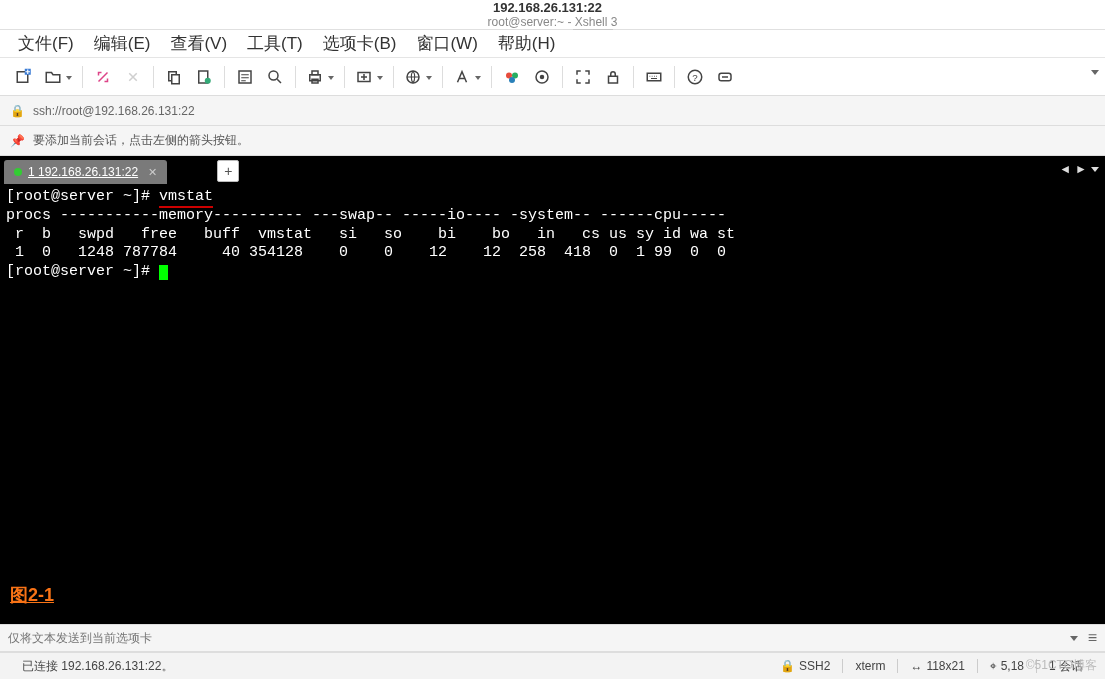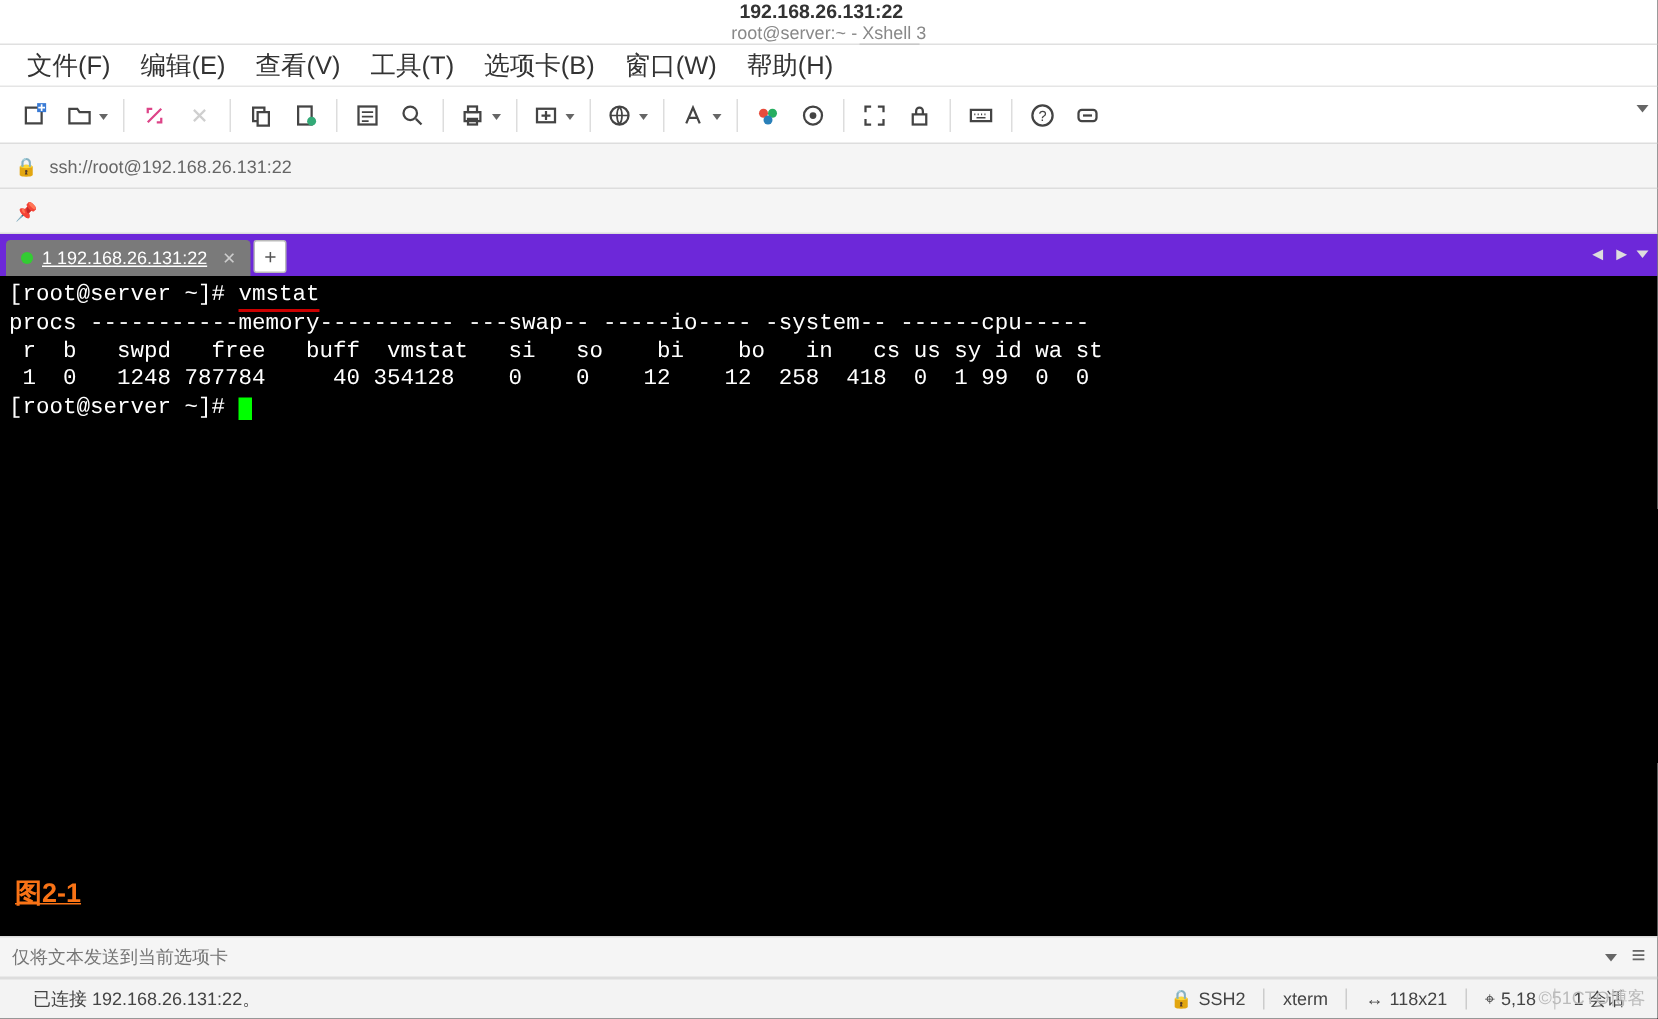--- a/index.html
+++ b/index.html
@@ -117,25 +117,26 @@
     padding: 0 10px;
     border-bottom: 1px solid #ddd;
     font-size: 12px;
     color: #555;
   }
   .hintbar .pin-icon { margin-right: 8px; color:#888; }
 
   
   .tabstrip {
     height: 28px;
-    background: #6d28d9;
+    background: #000000;
     display: flex;
     align-items: flex-end;
     padding: 0 4px;
     position:relative;
+    gap:48px;
   }
   .tabstrip .session-tab {
     height: 24px;
     background: #7a7a7a;
     color: #fff;
     display: flex;
     align-items: center;
     padding: 0 10px;
     font-size: 12px;
     border-top-left-radius: 3px;
@@ -384,20 +385,21 @@
   <div class="overflow"></div>
 </div>
 
 <div class="addressbar">
   <span class="lock-icon">🔒</span>
   <span>ssh://root@192.168.26.131:22</span>
 </div>
 
 <div class="hintbar">
   <span class="pin-icon">📌</span>
+  <span>要添加当前会话，点击左侧的箭头按钮。</span>
 </div>
 
 <div class="tabstrip">
   <div class="session-tab">
     <span class="status-dot"></span>
     <span class="tab-label">1 192.168.26.131:22</span>
     <span class="tab-close">✕</span>
   </div>
   <div class="add-tab">+</div>
   <div class="tab-nav">

